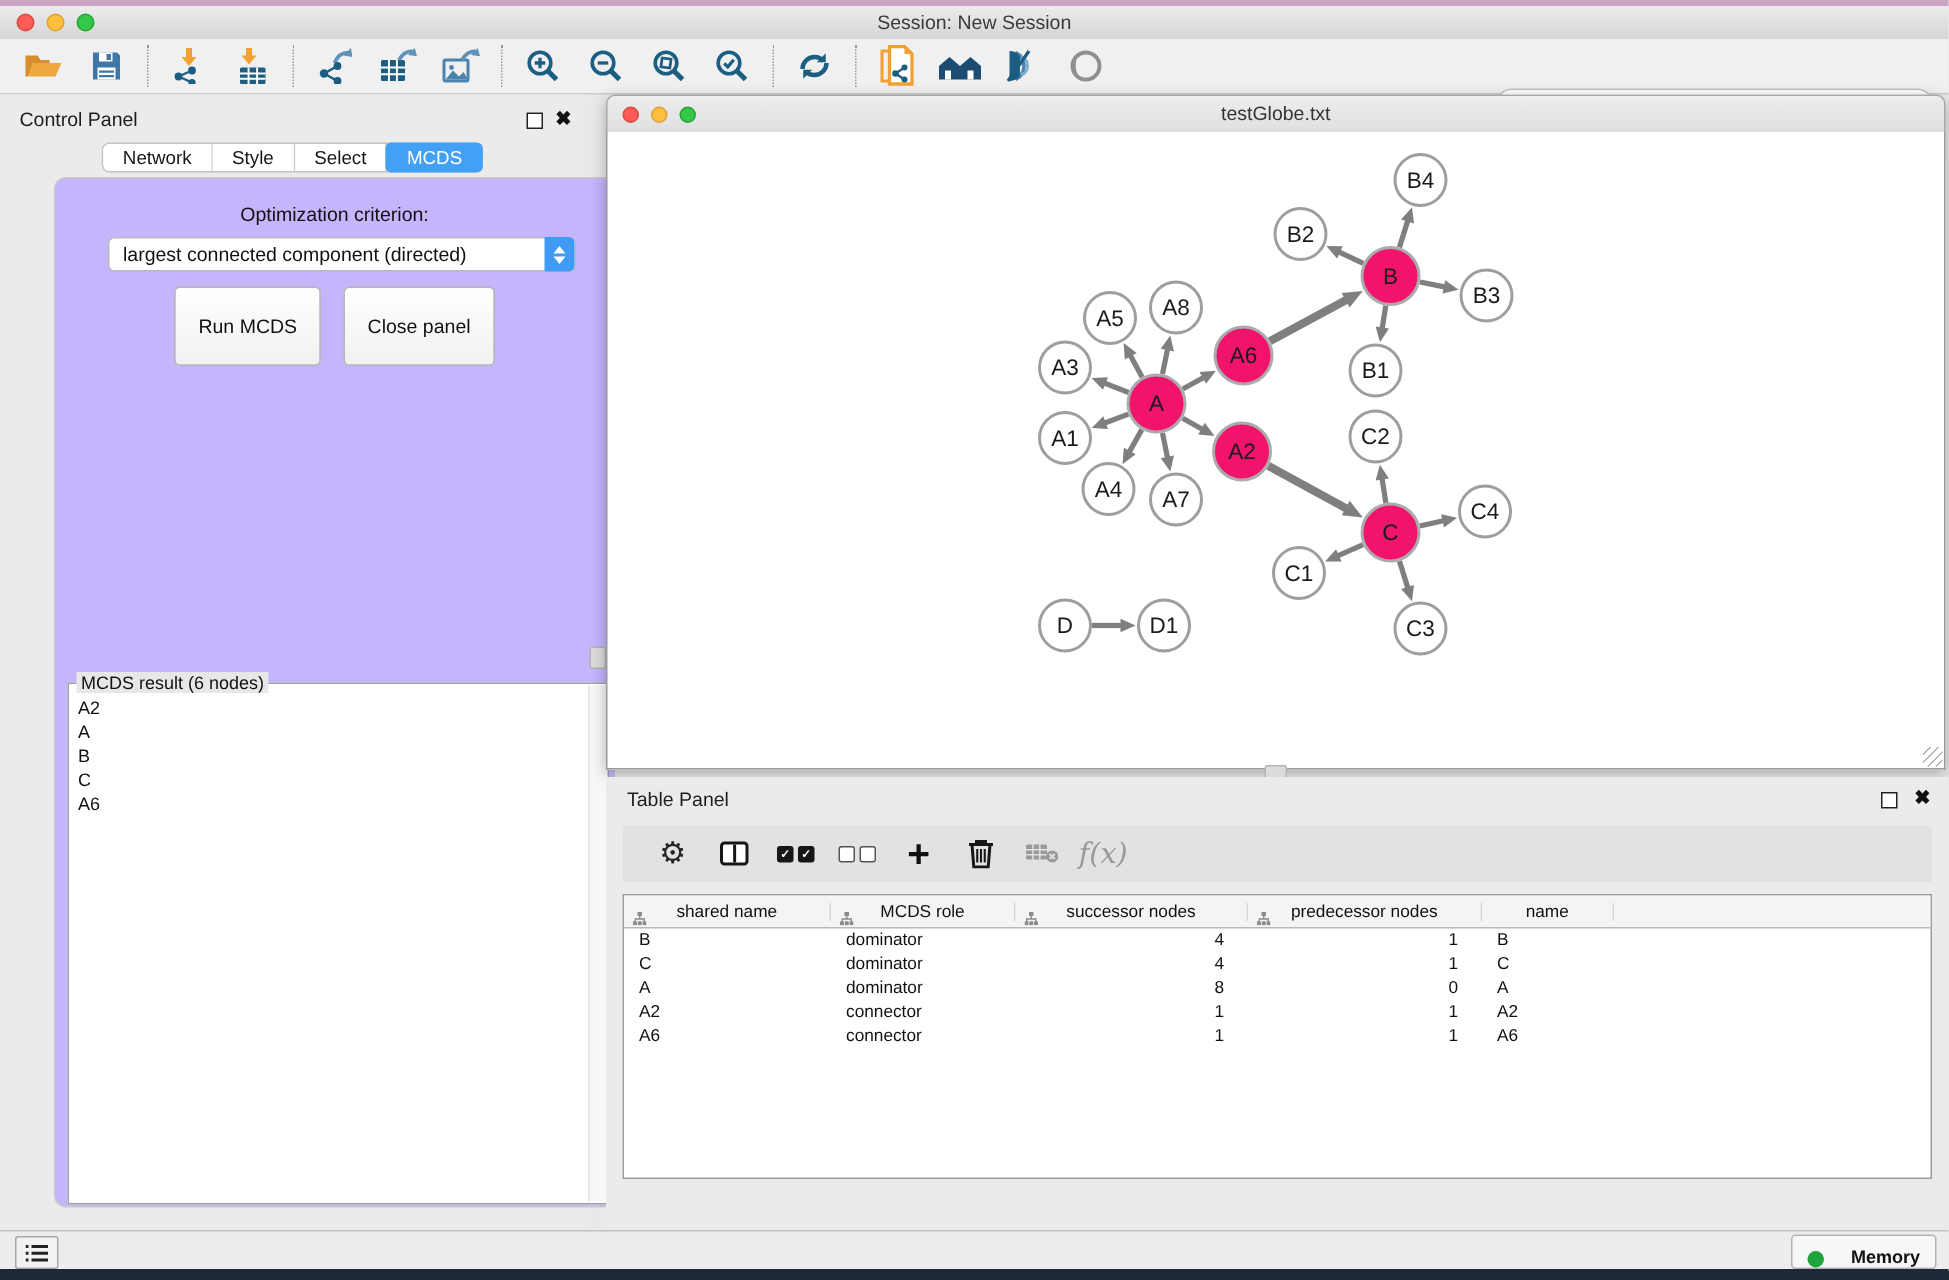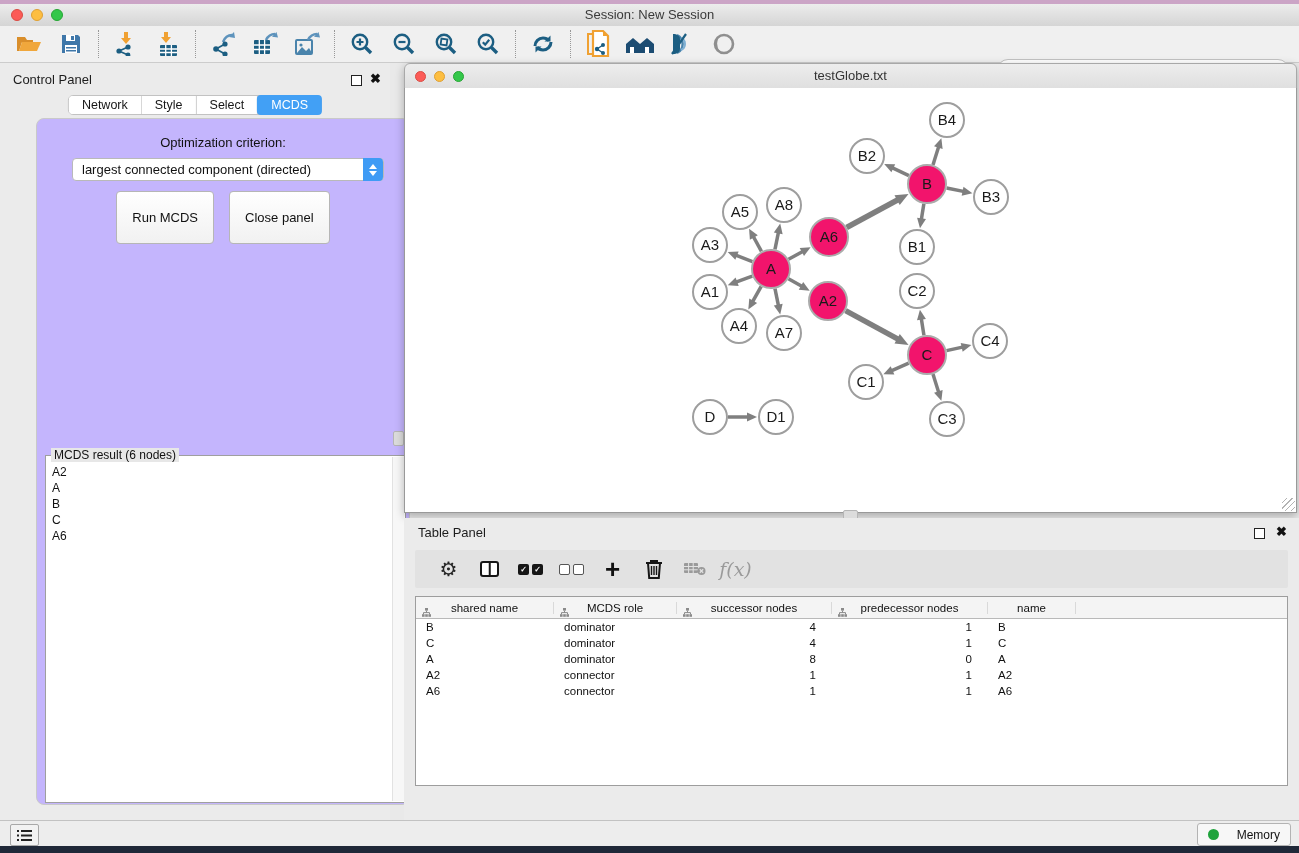--- a/index.html
+++ b/index.html
@@ -118,21 +118,21 @@
   .tcell.r{padding-right:16px;text-align:right;}
   #tp-tabs{left:50%;top:270px;transform:translateX(-50%);}
   #tp-tabs .seg-tab{font-size:12.5px;padding:3px 16px;}
   #tp-tabs .seg-tab.active{padding:4px 17px;}
 
   
   #statusbar{left:0;top:820px;width:1299px;height:26px;background:#ededed;border-top:1px solid #c2c2c2;box-sizing:border-box;}
   #list-btn{position:absolute;left:10px;top:3px;width:27px;height:20px;background:#f2f2f2;
     border:1px solid #a8a8a8;border-radius:2px;display:flex;align-items:center;justify-content:center;}
   #memory-btn{position:absolute;right:8px;top:2px;height:21px;background:#f7f7f7;border:1px solid #b3b3b3;
-    border-radius:3px;display:flex;align-items:center;gap:18px;padding:0 10px;}
+    border-radius:3px;display:flex;align-items:flex-end;gap:18px;padding:0 10px;font-weight:bold;}
   #memory-dot{width:11px;height:11px;border-radius:50%;background:#1fa33c;}
   #memory-label{font-size:12px;color:#111;}
 </style>
 </head>
 <body>
 
 <div id="top-strip" class="abs"></div>
 
 <div id="titlebar" class="abs">
   <div class="lights">

